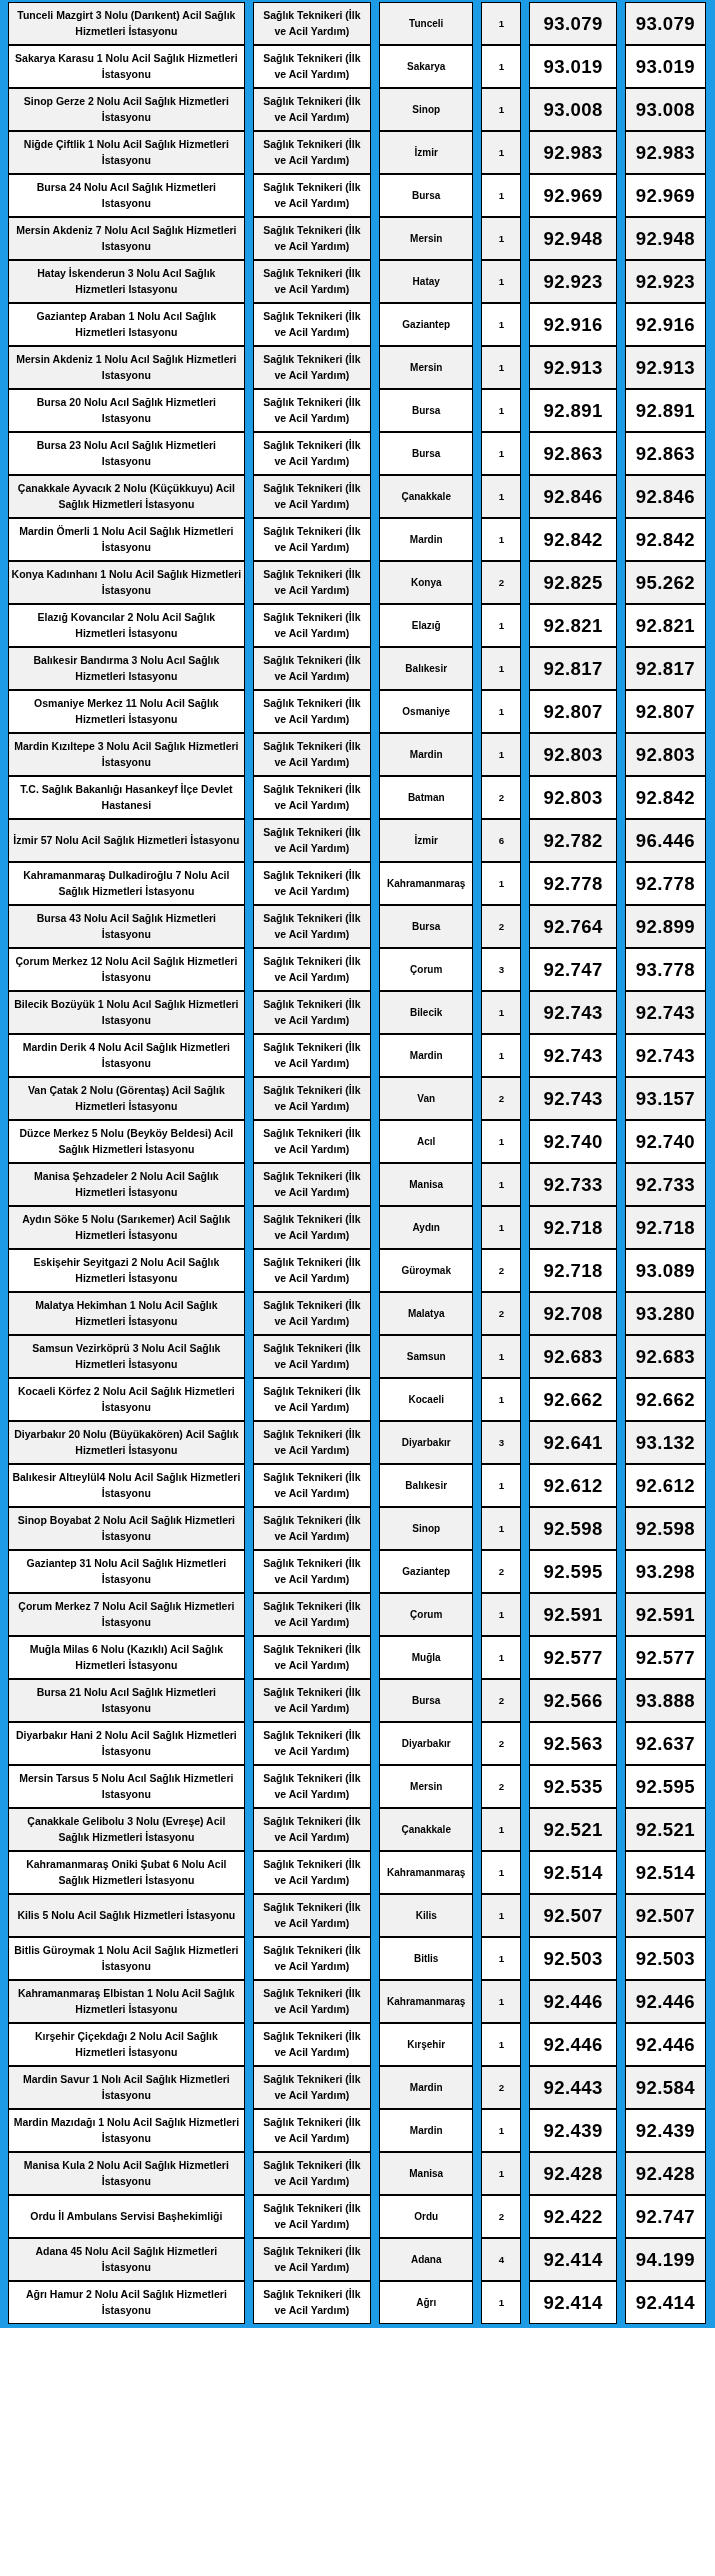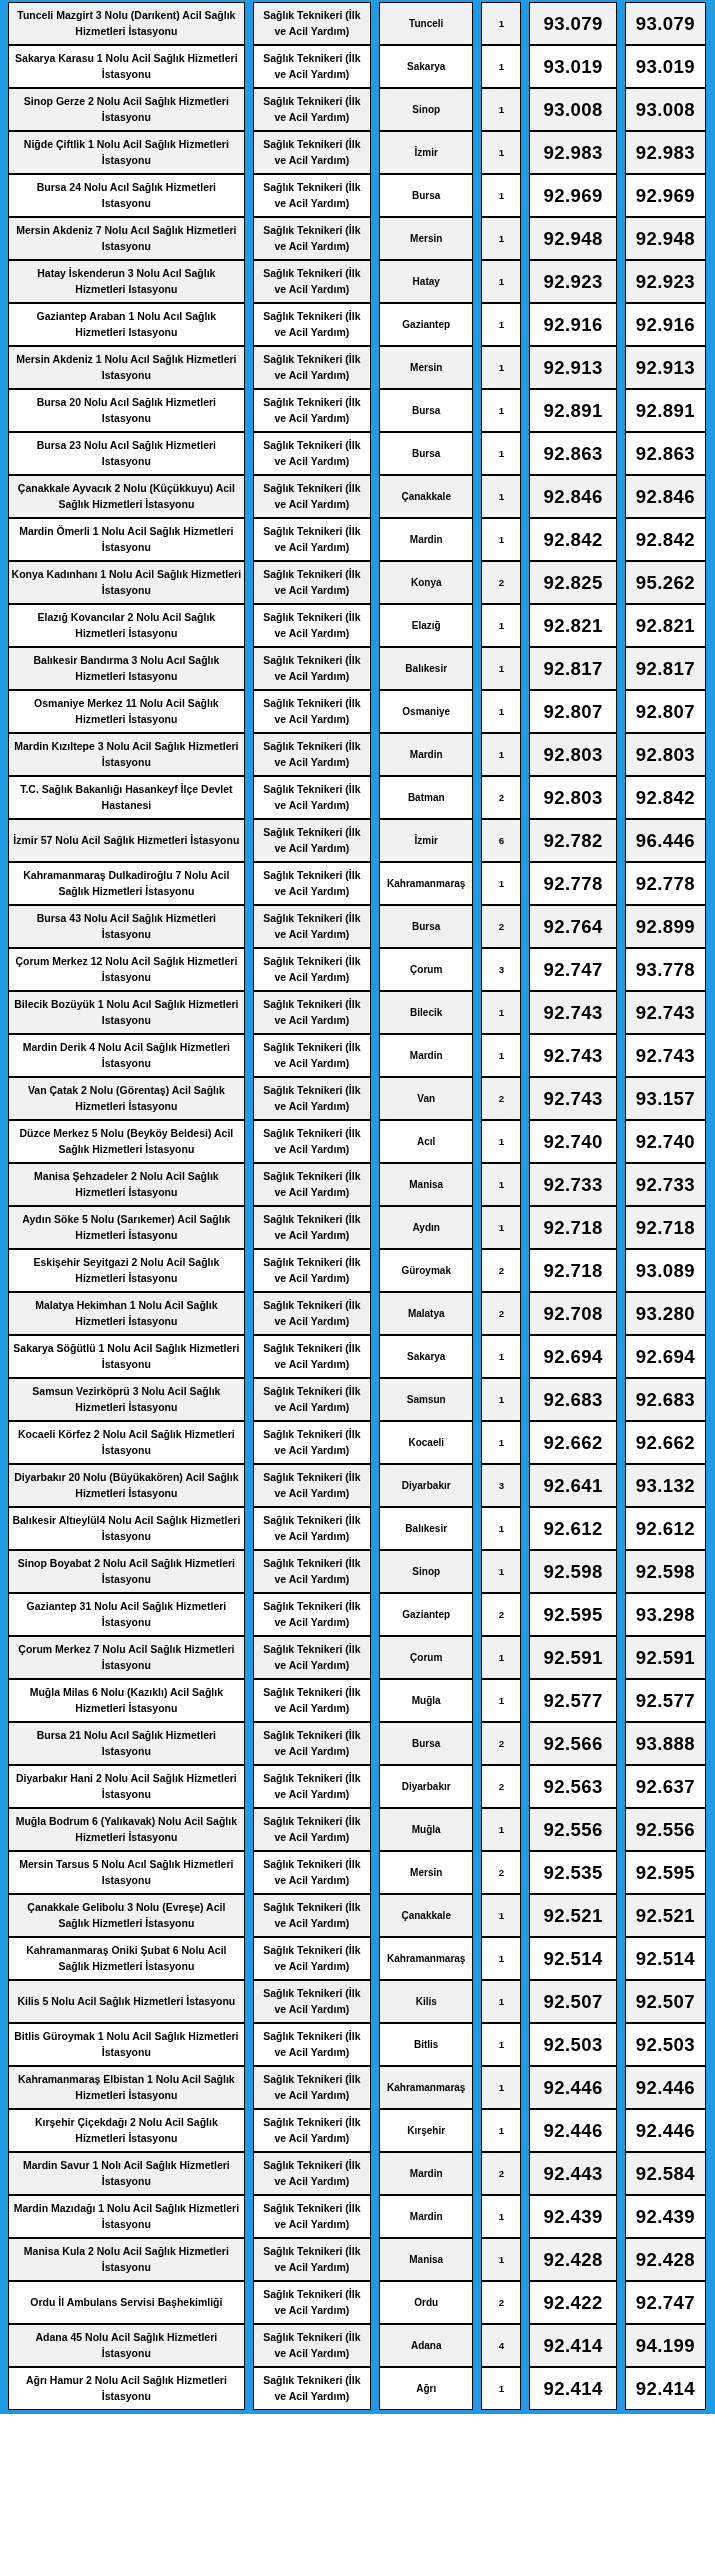--- a/index.html
+++ b/index.html
@@ -293,28 +293,20 @@
     <td class="c-score">93.089</td>
   </tr>
         <tr class="stripe">
     <td class="c-name">Malatya Hekimhan 1 Nolu Acil Sağlık Hizmetleri İstasyonu</td>
     <td class="c-pos">Sağlık Teknikeri (İlk ve Acil Yardım)</td>
     <td class="c-city">Malatya</td>
     <td class="c-count">2</td>
     <td class="c-score">92.708</td>
     <td class="c-score">93.280</td>
   </tr>
-        <tr class="plain">
-    <td class="c-name">Sakarya Söğütlü 1 Nolu Acil Sağlık Hizmetleri İstasyonu</td>
-    <td class="c-pos">Sağlık Teknikeri (İlk ve Acil Yardım)</td>
-    <td class="c-city">Sakarya</td>
-    <td class="c-count">1</td>
-    <td class="c-score">92.694</td>
-    <td class="c-score">92.694</td>
-  </tr>
         <tr class="stripe">
     <td class="c-name">Samsun Vezirköprü 3 Nolu Acil Sağlık Hizmetleri İstasyonu</td>
     <td class="c-pos">Sağlık Teknikeri (İlk ve Acil Yardım)</td>
     <td class="c-city">Samsun</td>
     <td class="c-count">1</td>
     <td class="c-score">92.683</td>
     <td class="c-score">92.683</td>
   </tr>
         <tr class="plain">
     <td class="c-name">Kocaeli Körfez 2 Nolu Acil Sağlık Hizmetleri İstasyonu</td>
@@ -380,28 +372,20 @@
     <td class="c-score">92.566</td>
     <td class="c-score">93.888</td>
   </tr>
         <tr class="plain">
     <td class="c-name">Diyarbakır Hani 2 Nolu Acil Sağlık Hizmetleri İstasyonu</td>
     <td class="c-pos">Sağlık Teknikeri (İlk ve Acil Yardım)</td>
     <td class="c-city">Diyarbakır</td>
     <td class="c-count">2</td>
     <td class="c-score">92.563</td>
     <td class="c-score">92.637</td>
-  </tr>
-        <tr class="stripe">
-    <td class="c-name">Muğla Bodrum 6 (Yalıkavak) Nolu Acil Sağlık Hizmetleri İstasyonu</td>
-    <td class="c-pos">Sağlık Teknikeri (İlk ve Acil Yardım)</td>
-    <td class="c-city">Muğla</td>
-    <td class="c-count">1</td>
-    <td class="c-score">92.556</td>
-    <td class="c-score">92.556</td>
   </tr>
         <tr class="plain">
     <td class="c-name">Mersin Tarsus 5 Nolu Acıl Sağlık Hizmetleri Istasyonu</td>
     <td class="c-pos">Sağlık Teknikeri (İlk ve Acil Yardım)</td>
     <td class="c-city">Mersin</td>
     <td class="c-count">2</td>
     <td class="c-score">92.535</td>
     <td class="c-score">92.595</td>
   </tr>
         <tr class="stripe">

